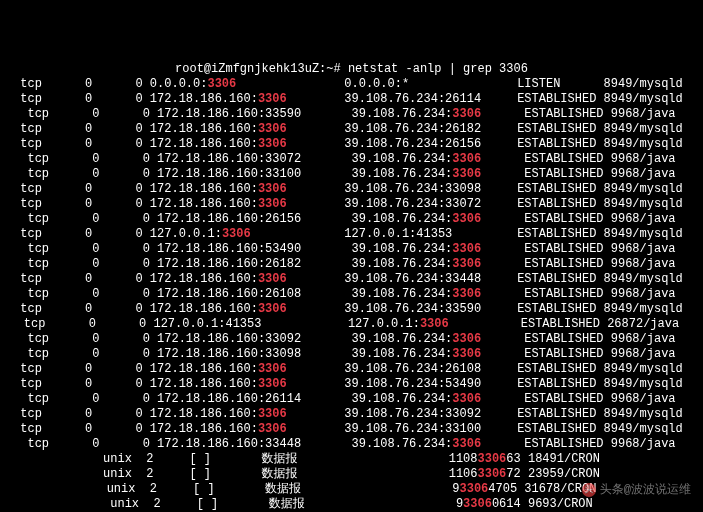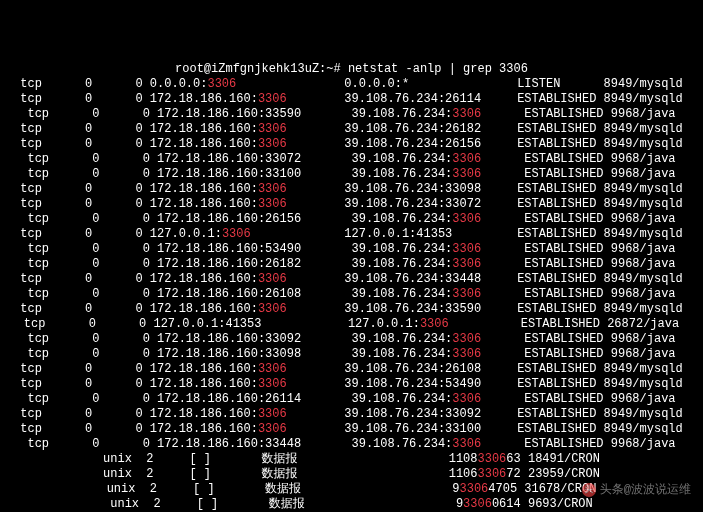--- a/index.html
+++ b/index.html
@@ -7,21 +7,21 @@
   body {
     background: #000;
     color: #fff;
     font-family: "Consolas", "Courier New", monospace;
     font-size: 12px;
     line-height: 15px;
     white-space: pre;
     padding: 2px 4px;
     position: relative;
   }
-  .hl { color: #e63946; font-weight: normal; }
+  .hl { color: #e63946; font-weight: bold; }
   .prompt-user { color: #fff; }
   .row { display: block; text-align: center; }
   .watermark {
     position: absolute;
     bottom: 14px;
     right: 12px;
     color: #bbb;
     font-size: 12px;
     opacity: 0.6;
     pointer-events: none;

